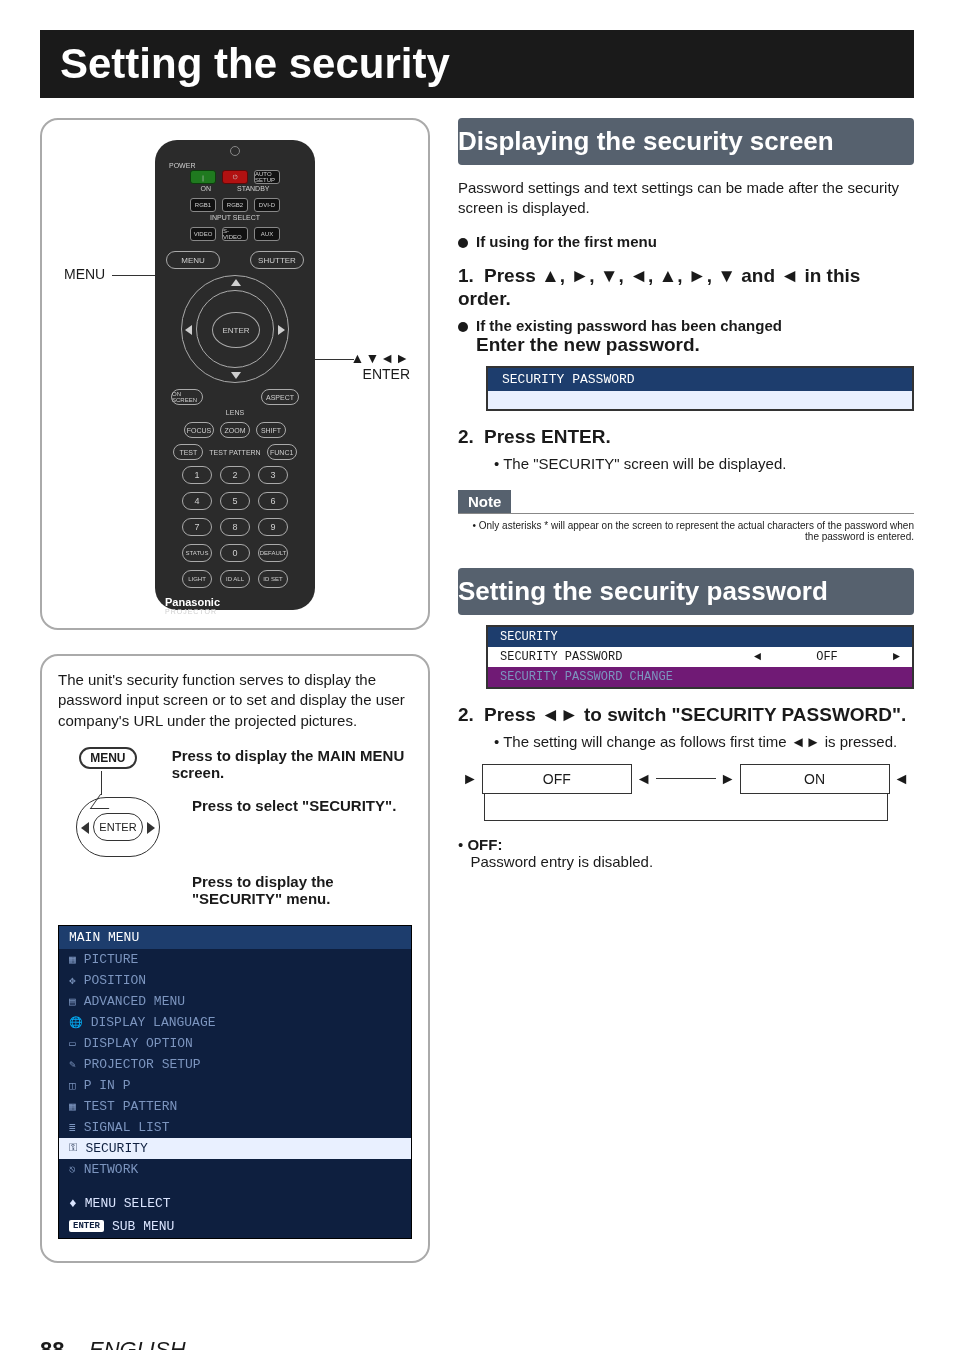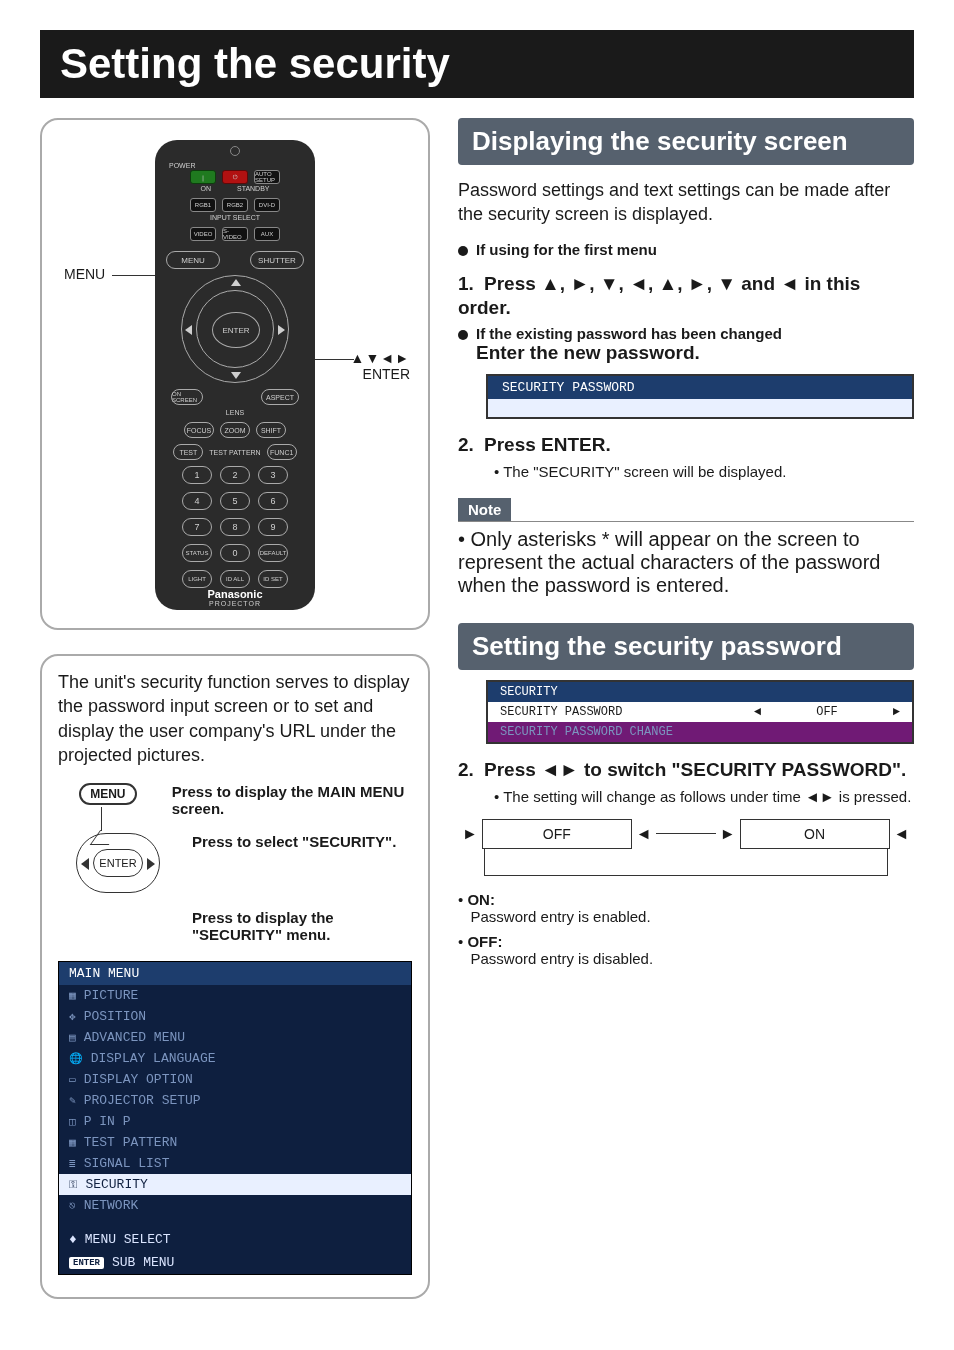--- a/index.html
+++ b/index.html
@@ -49,21 +49,21 @@
   .ring{width:108px;height:108px;border:1px solid #aaa;border-radius:50%;margin:6px auto;position:relative;}
   .ring::before{content:"";position:absolute;top:14px;left:14px;right:14px;bottom:14px;border:1px solid #aaa;border-radius:50%;}
   .ring .enter{position:absolute;top:36px;left:30px;width:48px;height:36px;border:1px solid #aaa;border-radius:50%;display:flex;align-items:center;justify-content:center;font-size:8px;color:#cfcfcf;}
   .ring .tri{position:absolute;width:0;height:0;}
   .ring .up{top:3px;left:49px;border-left:5px solid transparent;border-right:5px solid transparent;border-bottom:7px solid #cfcfcf;}
   .ring .dn{bottom:3px;left:49px;border-left:5px solid transparent;border-right:5px solid transparent;border-top:7px solid #cfcfcf;}
   .ring .lf{left:3px;top:49px;border-top:5px solid transparent;border-bottom:5px solid transparent;border-right:7px solid #cfcfcf;}
   .ring .rt{right:3px;top:49px;border-top:5px solid transparent;border-bottom:5px solid transparent;border-left:7px solid #cfcfcf;}
   .num-grid{display:grid;grid-template-columns:repeat(3,30px);gap:8px;justify-content:center;margin-top:6px;}
   .num{width:30px;height:18px;border:1px solid #aaa;border-radius:10px;display:flex;align-items:center;justify-content:center;font-size:9px;color:#cfcfcf;}
-  .brand { text-align:center; }
+  .brand { margin-top:8px; }
   .brand .b1{font-size:11px;font-weight:bold;color:#fff;}
   .brand .b2{font-size:7px;letter-spacing:1px;color:#cfcfcf;}
   .callout-left{position:absolute;left:6px;top:132px;font-size:14px;font-family:Arial;color:#1a1a1a;}
   .callout-left .line{position:absolute;top:9px;left:48px;width:64px;border-top:1px solid #333;}
   .callout-right{position:absolute;right:2px;top:216px;font-size:14px;text-align:right;}
   .callout-right .line{position:absolute;top:9px;right:56px;width:60px;border-top:1px solid #333;}
   .callout-right .arrows{letter-spacing:1px;}
   
   .hint-row { display:flex; align-items:flex-start; gap:14px; margin:16px 0; }
   .hint-icon { width:120px; display:flex; justify-content:center; }
@@ -80,34 +80,34 @@
   .menu-mock{background:#0e1f3f;color:#fff;font-family:"Courier New",monospace;font-size:13px;border:1px solid #000;}
   .menu-mock .hdr{background:#1d3d6d;padding:4px 10px;}
   .menu-mock .item{padding:3px 10px;display:flex;align-items:center;gap:8px;}
   .menu-mock .item.dim{color:#7c95bf;}
   .menu-mock .item.sel{background:#e9f0ff;color:#0e1f3f;}
   .menu-mock .spacer{height:12px;}
   .menu-mock .foot{padding:4px 10px;display:flex;align-items:center;gap:8px;color:#dbe5ff;}
   .menu-mock .ico{font-size:11px;}
   .menu-mock .enter-key{background:#fff;color:#0e1f3f;font-size:9px;font-weight:bold;padding:1px 4px;border-radius:2px;}
   
-  .section-bar{background:#56616e;color:#fff;font-size:26px;font-weight:bold;padding:8px 14px;border-radius:4px;margin-bottom:10px;line-height:1.2;}
-  .para{font-size:18px;margin:13px 0 14px;line-height:1.35;}
+  .section-bar{background:#56616e;color:#fff;font-size:26px;font-weight:bold;padding:8px 0;border-radius:4px;margin-bottom:10px;line-height:1.2;}
+  .para{font-size:15px;margin:13px 0 14px;line-height:1.35;}
   .bullet{display:flex;gap:8px;font-weight:bold;font-size:15px;margin:6px 0;}
   .bullet .dot{width:10px;height:10px;background:#1a1a1a;border-radius:50%;margin-top:5px;flex:none;}
   .num-step{font-size:19px;font-weight:bold;margin:14px 0 6px;line-height:1.25;}
   .num-step .n{display:inline-block;width:26px;}
   .substep{font-size:15px;margin:4px 0 4px 36px;}
   .substep::before{content:"• ";}
   .secpw-box{border:2px solid #333;font-family:"Courier New",monospace;}
   .secpw-box .r1{background:#1d3d6d;color:#fff;padding:4px 14px;font-size:13px;}
   .secpw-box .r2{background:#e9f0ff;height:18px;}
   .note-label{display:inline-block;background:#56616e;color:#fff;font-weight:bold;padding:3px 10px;margin-top:14px;font-size:15px;}
   .note-rule{border:none;border-top:1px solid #888;margin:0 0 6px;}
-  .note-text{font-size:20px;margin-left:0;}
+  .note-text{font-size:10px;margin-left:0;text-align:right;}
   .note-text::before{content:"• ";}
   .sec-menu-mock{border:2px solid #333;font-family:"Courier New",monospace;}
   .sec-menu-mock .t{background:#1d3d6d;color:#fff;padding:3px 12px;font-size:12px;}
   .sec-menu-mock .row{display:flex;align-items:center;padding:3px 12px;font-size:12px;}
   .sec-menu-mock .row.sel{background:#fff;color:#1a1a1a;}
   .sec-menu-mock .row.dim{background:#701a75;color:#7c95bf;}
   .sec-menu-mock .val{flex:1;text-align:center;}
   .toggle-diag{margin:14px 0;}
   .toggle-row{display:flex;align-items:center;gap:0;}
   .toggle-box{width:150px;height:30px;border:1px solid #333;display:flex;align-items:center;justify-content:center;font-size:14px;}
@@ -355,40 +355,36 @@
         <span>►</span>
       </div>
       <div class="row dim">
         <span>SECURITY PASSWORD CHANGE</span>
       </div>
     </div>
 
     <div class="num-step">
       <span class="n">2.</span><span>Press ◄► to switch "SECURITY PASSWORD".</span>
     </div>
-    <div class="substep">The setting will change as follows under time ◄► is pressed.</div>
+    <div class="substep">The setting will change as follows first time ◄► is pressed.</div>
 
     <div class="toggle-diag">
       <div class="toggle-row">
         <span class="toggle-arrow">►</span>
         <div class="toggle-box">OFF</div>
         <span class="toggle-arrow">◄</span>
         <div class="toggle-gap"></div>
         <span class="toggle-arrow">►</span>
         <div class="toggle-box">ON</div>
         <span class="toggle-arrow">◄</span>
       </div>
       <div class="toggle-under"></div>
     </div>
 
     <div class="onoff-item">
-      • <b>ON:</b><br>
-      &nbsp;&nbsp;&nbsp;<span>Password entry is enabled.</span>
-    </div>
-    <div class="onoff-item">
       • <b>OFF:</b><br>
       &nbsp;&nbsp;&nbsp;<span>Password entry is disabled.</span>
     </div>
 
   </div>
 </div>
 
 <div class="footer">
   <b>88</b><span> – </span><i>ENGLISH</i>
 </div>

